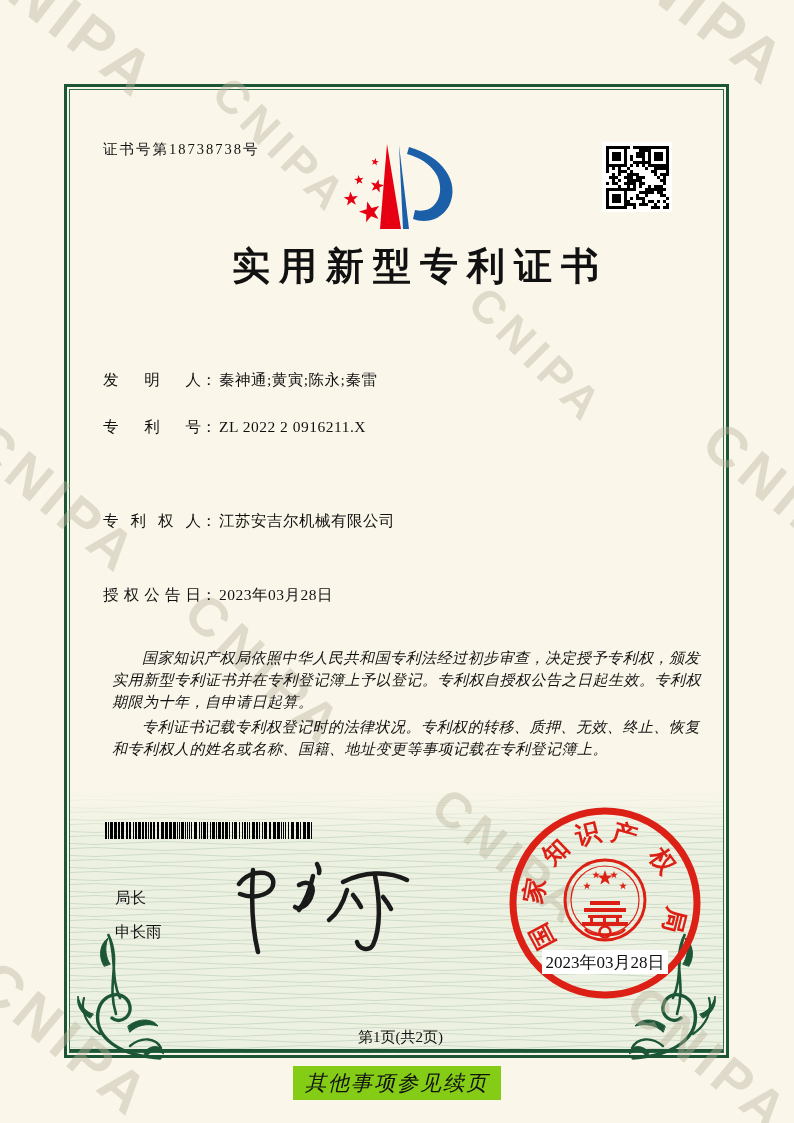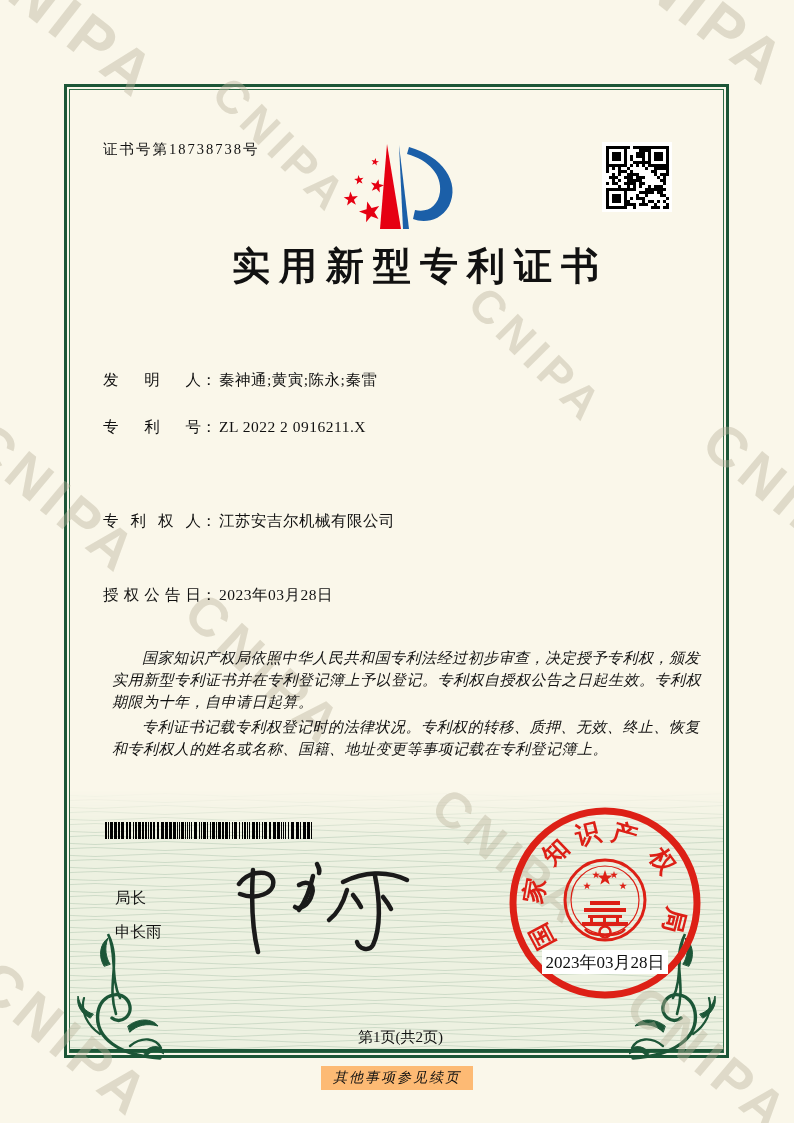--- a/index.html
+++ b/index.html
@@ -38,21 +38,21 @@
         text-indent:2em;font-style:italic;letter-spacing:0.5px;margin-left:11px;}
   .barcode{position:absolute;left:105px;top:822px;width:212px;height:17px;}
   .sig-svg{position:absolute;left:225px;top:850px;width:200px;height:110px;}
   .director{position:absolute;left:115px;font-size:15.5px;
             font-family:Liberation Mono, monospace;}
   .dir-title{top:888px;}
   .dir-name{top:922px;}
   .seal-svg{position:absolute;left:500px;top:798px;width:210px;height:210px;}
   .page-info{position:absolute;left:69px;width:663px;top:1028px;text-align:center;font-size:15px;}
   .note{position:absolute;left:0;right:0;top:1066px;text-align:center;}
-  .note span{display:inline-block;background:#fdba74;padding:3px 12px;font-size:14px;
+  .note span{display:inline-block;background:#84cc16;padding:3px 12px;font-size:21px;
              font-style:italic;letter-spacing:2px;}
 </style>
 </head>
 <body>
 
 <div class="page">
 
   <div class="panel">
     <div class="band">
       <div class="band-fill">

